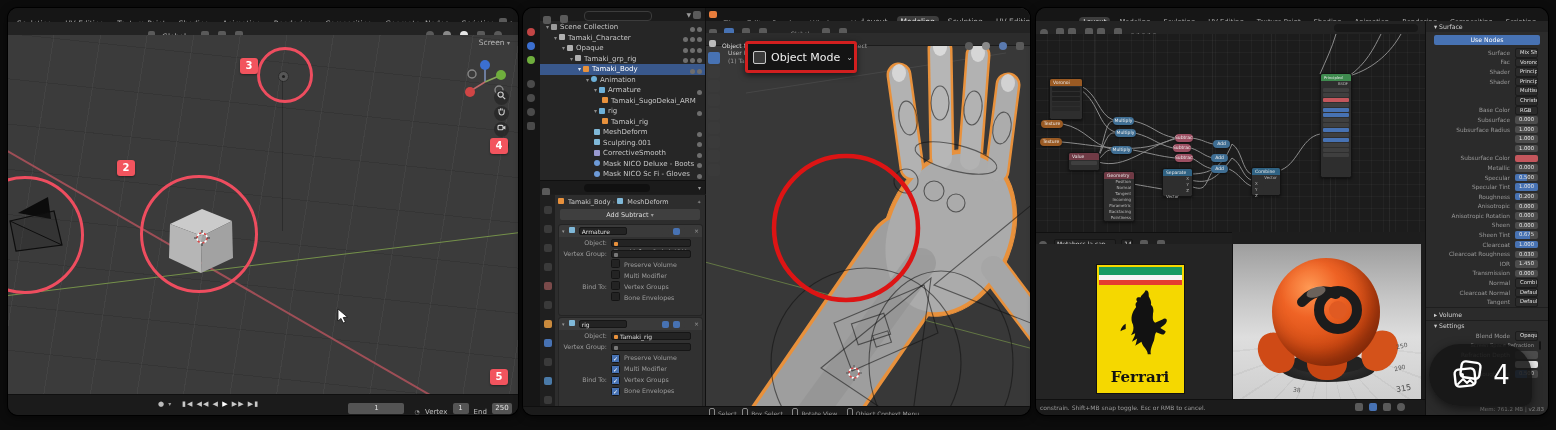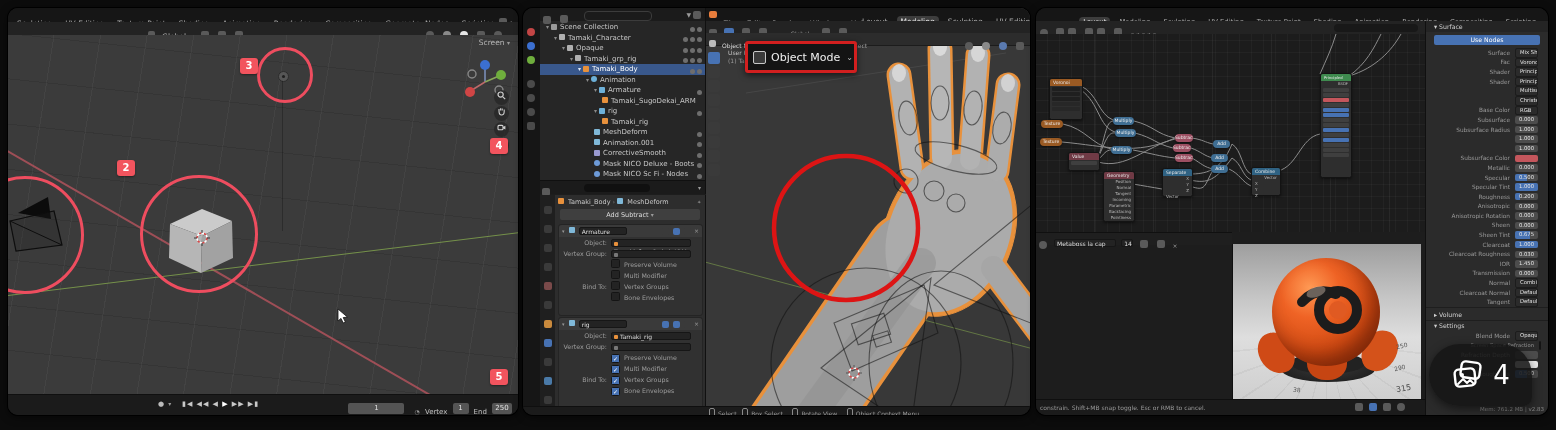--- a/index.html
+++ b/index.html
@@ -232,24 +232,24 @@
         <div class="orow" style="--d:1"><span class="ar">▾</span><span class="oi" style="background:#b0b0b0;"></span><span>Tamaki_Character</span><span class="ri"><i></i><i></i><i></i></span></div>
         <div class="orow" style="--d:2"><span class="ar">▾</span><span class="oi" style="background:#b0b0b0;"></span><span>Opaque</span><span class="ri"><i></i><i></i><i></i></span></div>
         <div class="orow" style="--d:3"><span class="ar">▾</span><span class="oi" style="background:#b0b0b0;"></span><span>Tamaki_grp_rig</span><span class="ri"><i></i><i></i><i></i></span></div>
         <div class="orow osel" style="--d:4"><span class="ar" style="color:#dce6f5;">▾</span><span class="oi" style="background:#e8913c;"></span><span>Tamaki_Body</span><span class="ri"><i></i><i></i></span></div>
         <div class="orow" style="--d:5"><span class="ar">▾</span><span class="oi" style="background:#6db0d8;border-radius:50%;"></span><span>Animation</span></div>
         <div class="orow" style="--d:6"><span class="ar">▾</span><span class="oi" style="background:#6db0d8;"></span><span>Armature</span><span class="ri"><i></i></span></div>
         <div class="orow" style="--d:7"><span class="oi" style="background:#e8913c;"></span><span>Tamaki_SugoDekai_ARM</span></div>
         <div class="orow" style="--d:6"><span class="ar">▾</span><span class="oi" style="background:#6db0d8;"></span><span>rig</span><span class="ri"><i></i></span></div>
         <div class="orow" style="--d:7"><span class="oi" style="background:#e8913c;"></span><span>Tamaki_rig</span></div>
         <div class="orow" style="--d:6"><span class="oi" style="background:#7fb8d8;"></span><span>MeshDeform</span><span class="ri"><i></i></span></div>
-        <div class="orow" style="--d:6"><span class="oi" style="background:#7fb8d8;"></span><span>Animation.001</span><span class="ri"><i></i></span></div>
+        <div class="orow" style="--d:6"><span class="oi" style="background:#7fb8d8;"></span><span>Sculpting.001</span><span class="ri"><i></i></span></div>
         <div class="orow" style="--d:6"><span class="oi" style="background:#9a9ad0;"></span><span>CorrectiveSmooth</span><span class="ri"><i></i></span></div>
         <div class="orow" style="--d:6"><span class="oi" style="background:#6d9ad8;border-radius:50%;"></span><span>Mask NICO Deluxe - Boots</span><span class="ri"><i></i></span></div>
-        <div class="orow" style="--d:6"><span class="oi" style="background:#6d9ad8;border-radius:50%;"></span><span>Mask NICO Sc Fi - Nodes</span><span class="ri"><i></i></span></div>
+        <div class="orow" style="--d:6"><span class="oi" style="background:#6d9ad8;border-radius:50%;"></span><span>Mask NICO Sc Fi - Gloves</span><span class="ri"><i></i></span></div>
         <div class="orow" style="--d:6"><span>Mask NICO Sc Fi - Top</span></div>
 
       </div>
       <div class="abs" style="left:0;bottom:0;right:0;height:13px;background:#1b1b1b;border-top:1px solid #101010;">
         <span class="icondot" style="margin:3px 2px;"></span>
         <span class="abs slot" style="left:44px;top:2.5px;width:66px;height:8px;border-radius:4px;background:#101010;"></span>
         <span class="abs t6" style="right:4px;top:3px;">▾</span>
       </div>
     </div>
 
@@ -620,20 +620,34 @@
 
     <div class="abs" style="left:0;top:224px;width:196px;height:12px;background:#1f1f1f;border-top:1px solid #101010;">
       <span class="icondot" style="border-radius:50%;margin:2px 2px 0 3px;"></span>
       <span class="mslot" style="width:62px;height:8px;vertical-align:2px;">Metaboss la cap</span>
       <span class="mslot" style="width:12px;height:8px;vertical-align:2px;text-align:center;">14</span>
       <span class="icondot"></span>
       <span class="icondot"></span>
       <span class="t6">×</span>
     </div>
 
+    <div class="abs" style="left:0;top:236px;width:196px;height:156px;background:#242424;overflow:hidden;">
+      <svg class="abs" style="left:60px;top:20px;" width="89" height="130" viewBox="0 0 89 130">
+        <rect x="0" y="0" width="89" height="130" fill="#f5d800" stroke="#111" stroke-width="2"></rect>
+        <rect x="3" y="3" width="83" height="8" fill="#169b62"></rect>
+        <rect x="3" y="11" width="83" height="5" fill="#f4f4f4"></rect>
+        <rect x="3" y="16" width="83" height="5" fill="#e43d30"></rect>
+
+        <g transform="translate(15,22) scale(1.05)">
+          <path fill="#121212" d="M33 4 c-1 3 -4 4 -5 7 c-3 -1 -5 1 -3 4 c-2 1 -2 3 -1 5 c-4 5 -6 11 -3 17 c1 4 0 7 -2 10 l4 -2 c0 3 -2 5 -3 8 l5 -3 c-1 3 -1 5 -2 7 l6 -4 c1 5 6 7 6 12 l3 0 c-1 -4 1 -8 2 -11 c2 -3 1 -7 3 -10 l5 2 c2 1 4 -1 4 -3 l-5 -3 c2 -2 5 -3 6 -6 c1 -3 -2 -4 -4 -2 l-7 3 c-3 -2 -2 -6 -2 -9 c1 -3 0 -7 -2 -8 c1 -3 -1 -6 -2 -8 c0 -3 0 -6 -3 -6 z"></path>
+          <path fill="#121212" d="M14 36 q-4 2 -5 7 q2 -1 5 -2 z"></path>
+        </g>
+        <text x="44" y="118" text-anchor="middle" font-family="DejaVu Serif, serif" font-weight="bold" font-size="15" fill="#121212">Ferrari</text>
+      </svg>
+    </div>
 
     <div class="abs" style="left:196px;top:236px;width:188px;height:156px;background:linear-gradient(#9e9e9e,#c6c6c6 35%,#dedede 60%,#cfcfcf);overflow:hidden;border-left:1px solid #101010;">
       <div class="abs" style="left:0;top:92px;right:0;bottom:0;background:repeating-conic-gradient(from -30deg at 50% 10%, rgba(0,0,0,.045) 0deg 1.2deg, transparent 1.2deg 14deg);"></div>
 
       <div class="abs" style="left:48px;top:112px;width:94px;height:26px;background:radial-gradient(ellipse at 50% 40%,#3a3a3a,#181818);border-radius:50%;"></div>
       <div class="abs" style="left:58px;top:108px;width:74px;height:22px;background:#222;border-radius:50%;"></div>
 
       <div class="abs" style="left:26px;top:88px;width:34px;height:42px;background:#cf4a16;border-radius:45% 55% 40% 60%;transform:rotate(-18deg);"></div>
       <div class="abs" style="left:130px;top:86px;width:34px;height:42px;background:#d4521a;border-radius:55% 45% 60% 40%;transform:rotate(16deg);"></div>
       <div class="abs" style="left:74px;top:100px;width:40px;height:36px;background:#c64512;border-radius:50% 50% 45% 45%;"></div>

